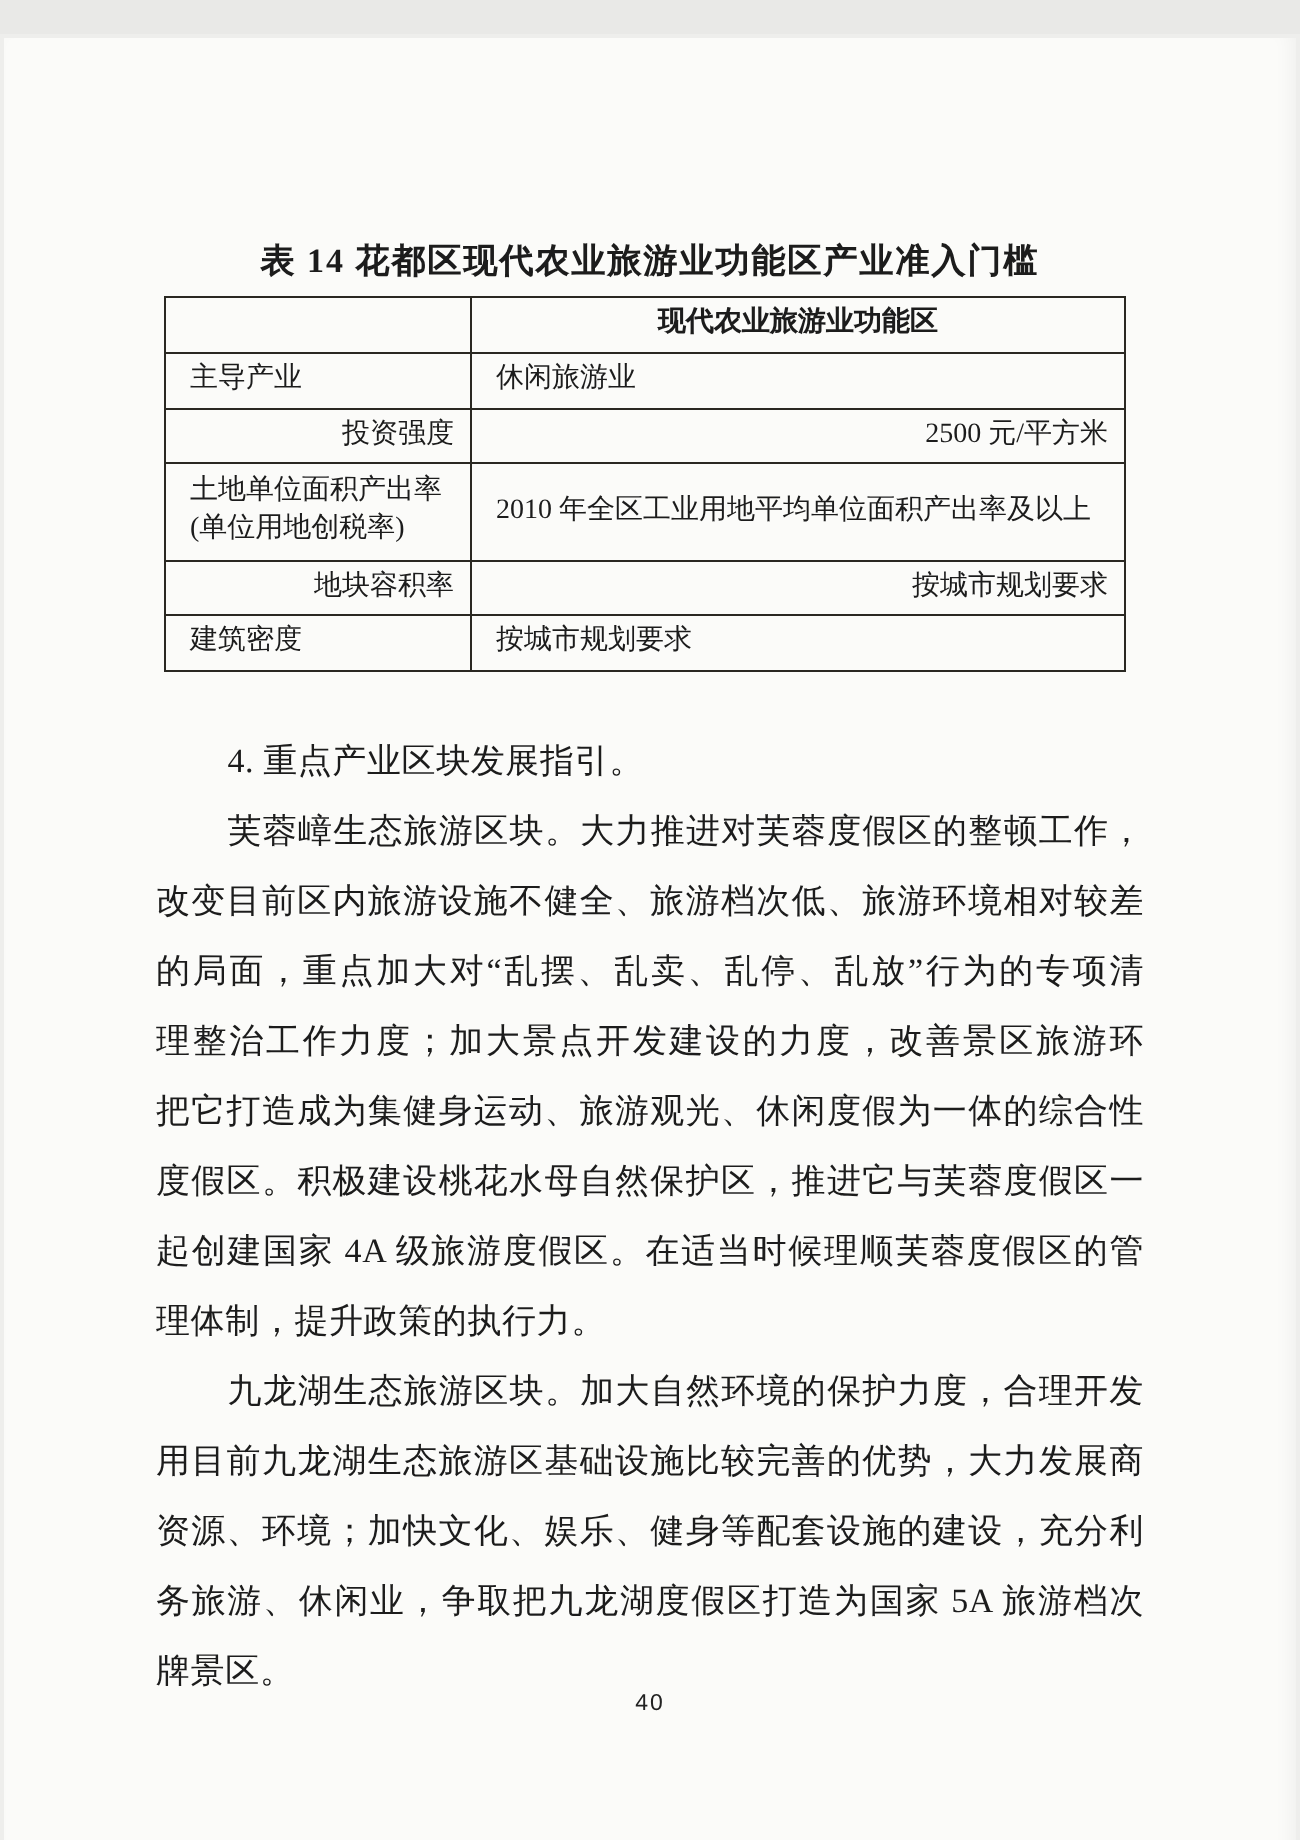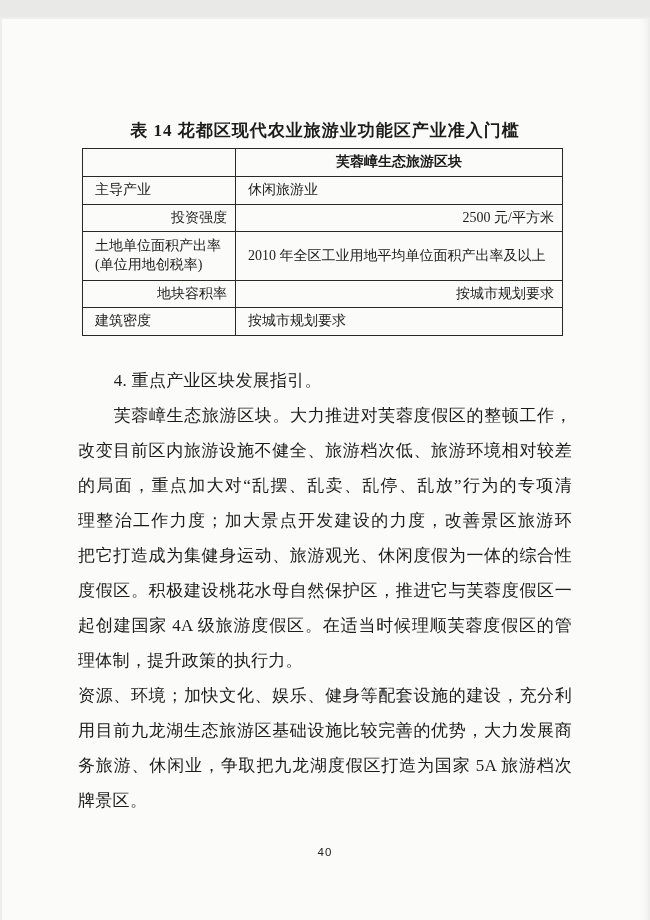--- a/index.html
+++ b/index.html
@@ -96,21 +96,21 @@
   <div class="doc-title">表 14 花都区现代农业旅游业功能区产业准入门槛</div>
 
   <table class="admission-table">
     <colgroup>
         <col class="c1">
         <col class="c2">
       </colgroup>
     <tbody>
       <tr class="row-h28">
         <td class="label-cell"></td>
-        <td class="header-cell">芙蓉嶂生态旅游区块</td>
+        <td class="header-cell">现代农业旅游业功能区</td>
       </tr>
       <tr class="row-h28">
         <td class="label-cell">主导产业</td>
         <td class="value-cell">休闲旅游业</td>
       </tr>
       <tr class="row-h27">
         <td class="label-cell">投资强度</td>
         <td class="value-cell">2500 元/平方米</td>
       </tr>
       <tr class="row-h49">
@@ -134,21 +134,22 @@
 
     <div class="text-line indent fill">芙蓉嶂生态旅游区块。大力推进对芙蓉度假区的整顿工作，</div>
     <div class="text-line fill">改变目前区内旅游设施不健全、旅游档次低、旅游环境相对较差</div>
     <div class="text-line fill">的局面，重点加大对“乱摆、乱卖、乱停、乱放”行为的专项清</div>
     <div class="text-line fill">理整治工作力度；加大景点开发建设的力度，改善景区旅游环境，</div>
     <div class="text-line fill">把它打造成为集健身运动、旅游观光、休闲度假为一体的综合性</div>
     <div class="text-line fill">度假区。积极建设桃花水母自然保护区，推进它与芙蓉度假区一</div>
     <div class="text-line fill">起创建国家 4A 级旅游度假区。在适当时候理顺芙蓉度假区的管</div>
     <div class="text-line">理体制，提升政策的执行力。</div>
 
+    <div class="text-line indent fill">九龙湖生态旅游区块。加大自然环境的保护力度，合理开发</div>
+    <div class="text-line fill">用目前九龙湖生态旅游区基础设施比较完善的优势，大力发展商</div>
     <div class="text-line fill">资源、环境；加快文化、娱乐、健身等配套设施的建设，充分利</div>
-    <div class="text-line fill">用目前九龙湖生态旅游区基础设施比较完善的优势，大力发展商</div>
     <div class="text-line fill">务旅游、休闲业，争取把九龙湖度假区打造为国家 5A 旅游档次低</div>
     <div class="text-line">牌景区。</div>
   </div>
 
   <div class="page-number">40</div>
 
 </div>
 
 </body></html>

